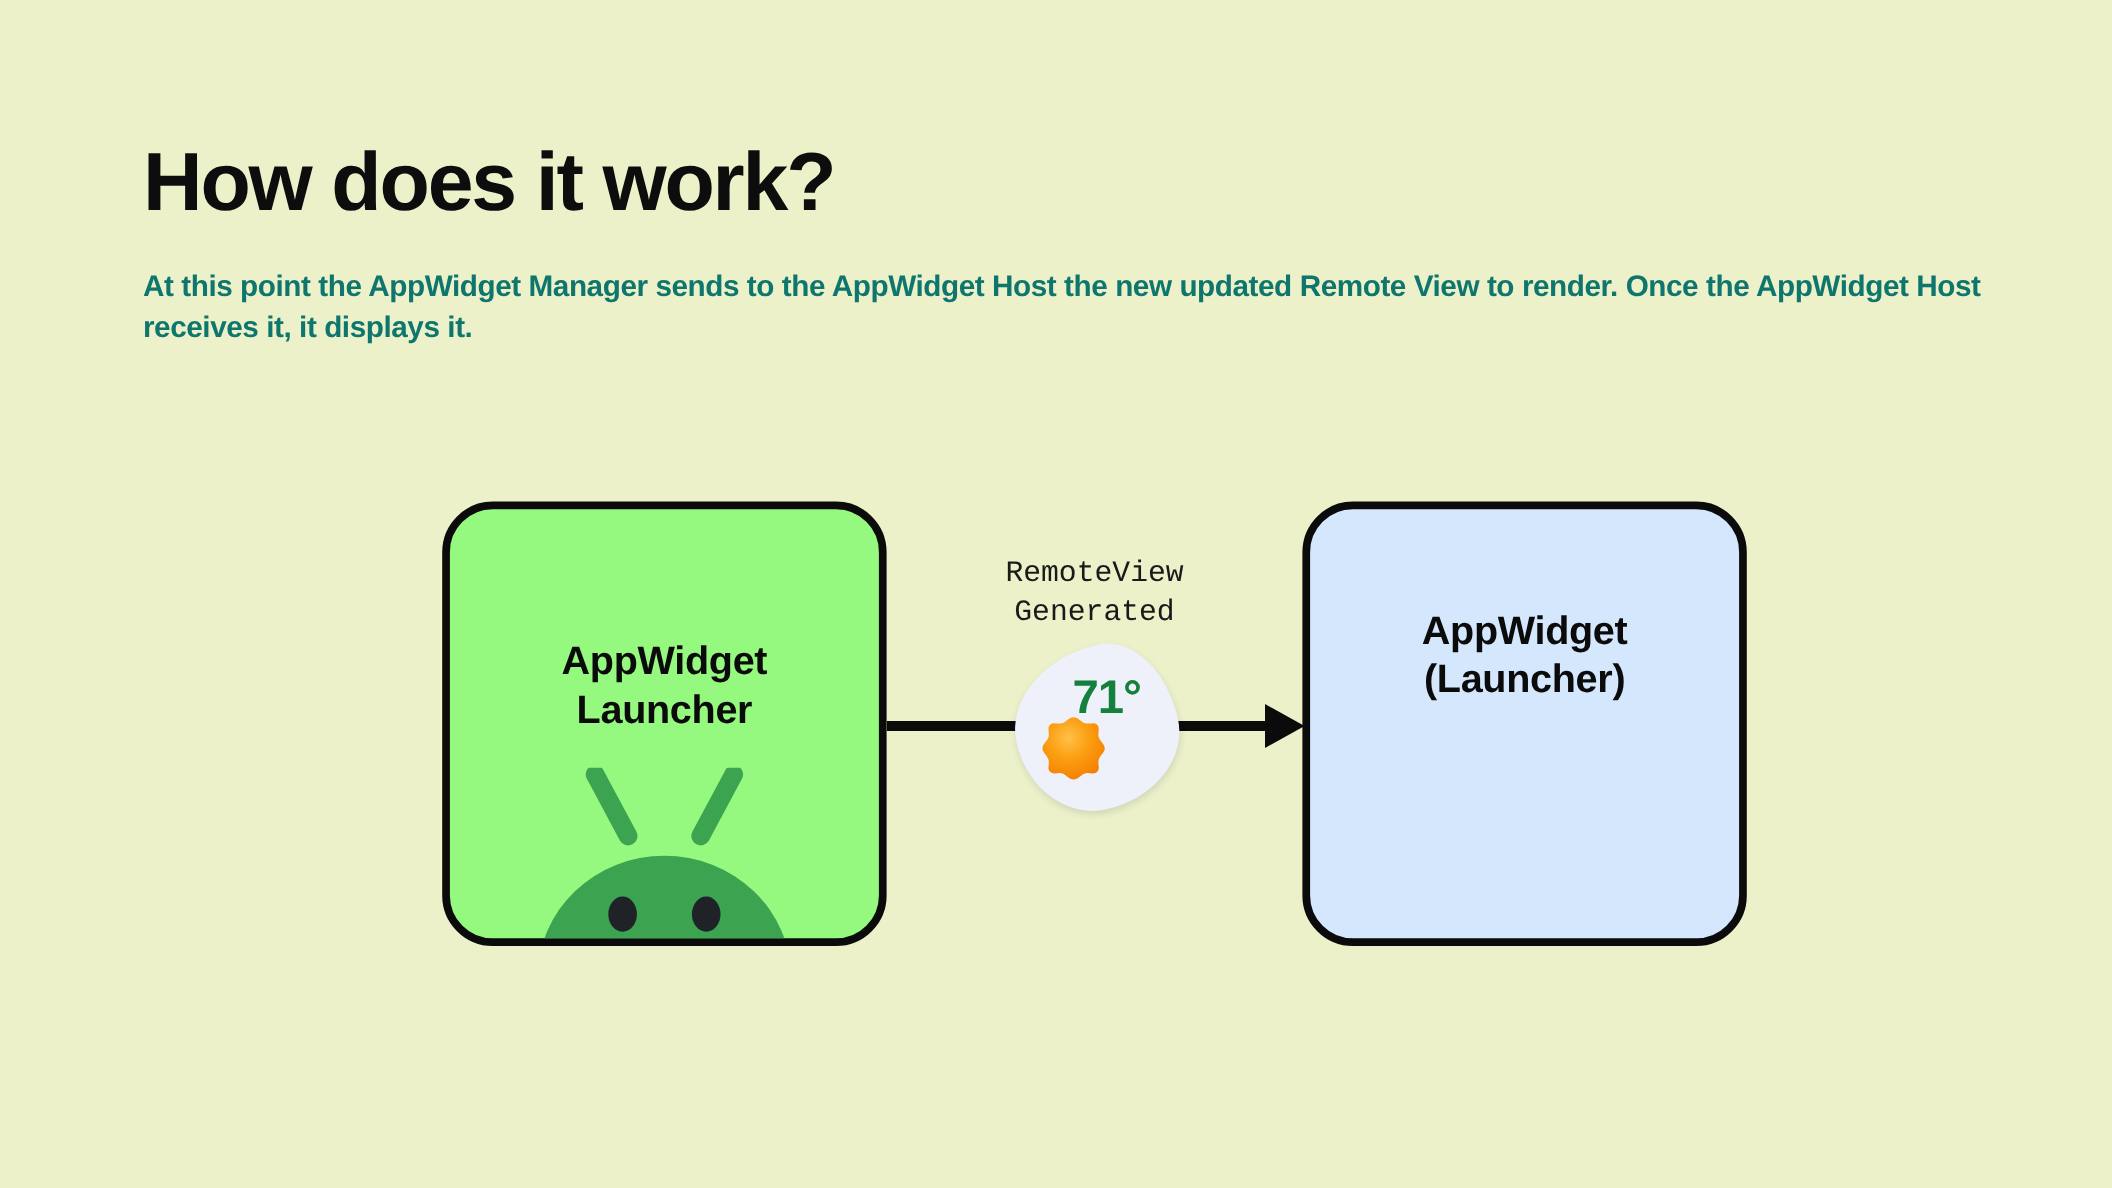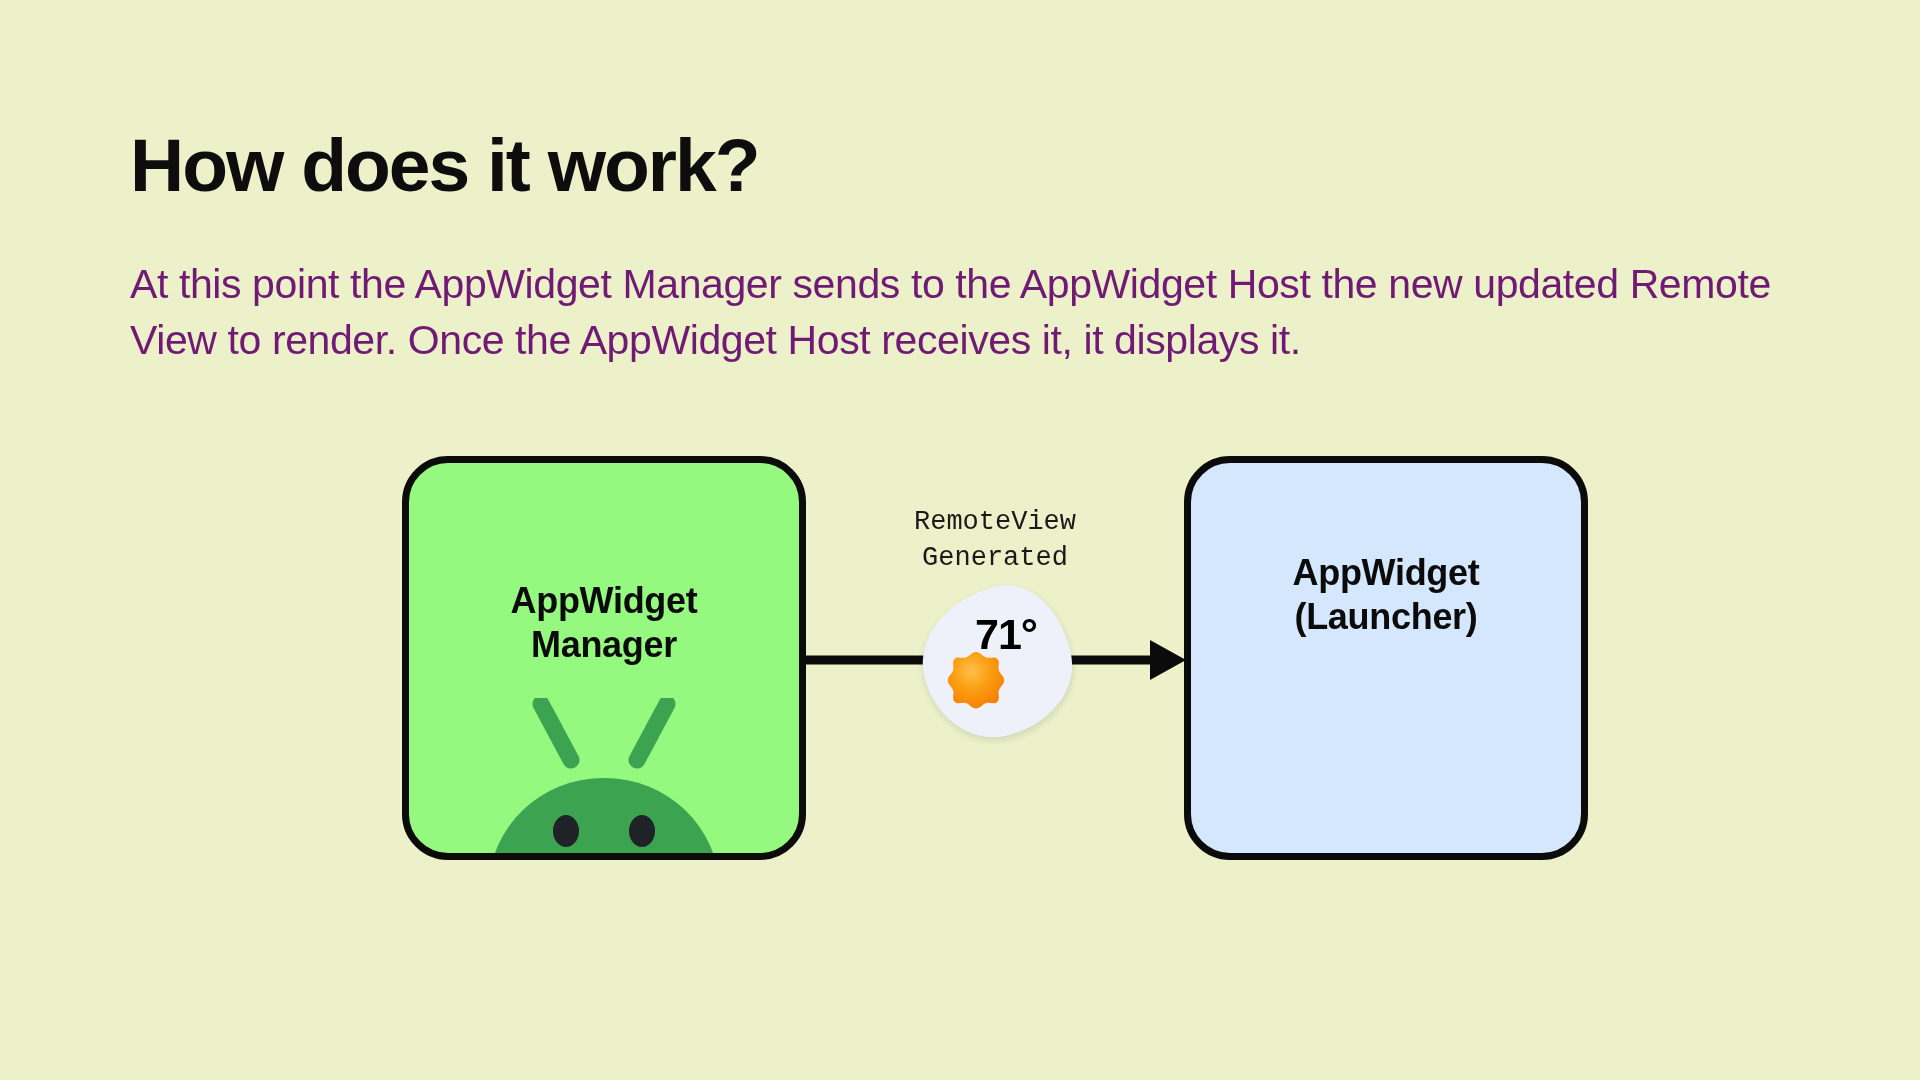--- a/index.html
+++ b/index.html
@@ -35,24 +35,24 @@
     color: #0d0d0d;
     line-height: 1.0;
     white-space: nowrap;
   }
 
   #body-paragraph {
     position: absolute;
     left: 100px;
     top: 215px;
     width: 1680px;
-    font-size: 41px;
-    font-weight: 400;
+    font-size: 27px;
+    font-weight: 700;
     line-height: 1.37;
-    color: #701a75;
+    color: #0f766e;
     letter-spacing: -0.4px;
   }
 
   
   #diagram {
     position: absolute;
     left: 0;
     top: 0;
     width: 1920px;
     height: 1080px;
@@ -150,21 +150,21 @@
   #weather-temperature {
     position: absolute;
     left: 0;
     top: 22px;
     width: 100%;
     text-align: center;
     padding-left: 18px;
     box-sizing: border-box;
     font-size: 43px;
     font-weight: 700;
-    color: #000000;
+    color: #15803d;
     letter-spacing: -1px;
   }
   #sun-icon {
     position: absolute;
     left: 22px;
     top: 62px;
     width: 62px;
     height: 62px;
   }
 </style>
@@ -176,21 +176,21 @@
   <h1 id="page-title">How does it work?</h1>
 
   <p id="body-paragraph">At this point the AppWidget Manager sends to the AppWidget Host the new updated Remote View to render. Once the AppWidget Host receives it, it displays it.</p>
 
   <div id="diagram">
 
     <div id="appwidget-manager-box" class="node-box">
 
       <div id="manager-label" class="node-label">
         <div>AppWidget</div>
-        <div>Manager</div>
+        <div>Launcher</div>
       </div>
 
       <svg id="android-mascot" viewBox="0 0 250 185" xmlns="http://www.w3.org/2000/svg">
 
         <line x1="62" y1="6" x2="92" y2="62" stroke="#3ca351" stroke-width="17" stroke-linecap="round"></line>
         <line x1="188" y1="6" x2="158" y2="62" stroke="#3ca351" stroke-width="17" stroke-linecap="round"></line>
 
         <path d="M 10 190 A 115 110 0 0 1 240 190 Z" fill="#3ca351"></path>
 
         <ellipse cx="87" cy="133" rx="13" ry="16" fill="#1f2328"></ellipse>

